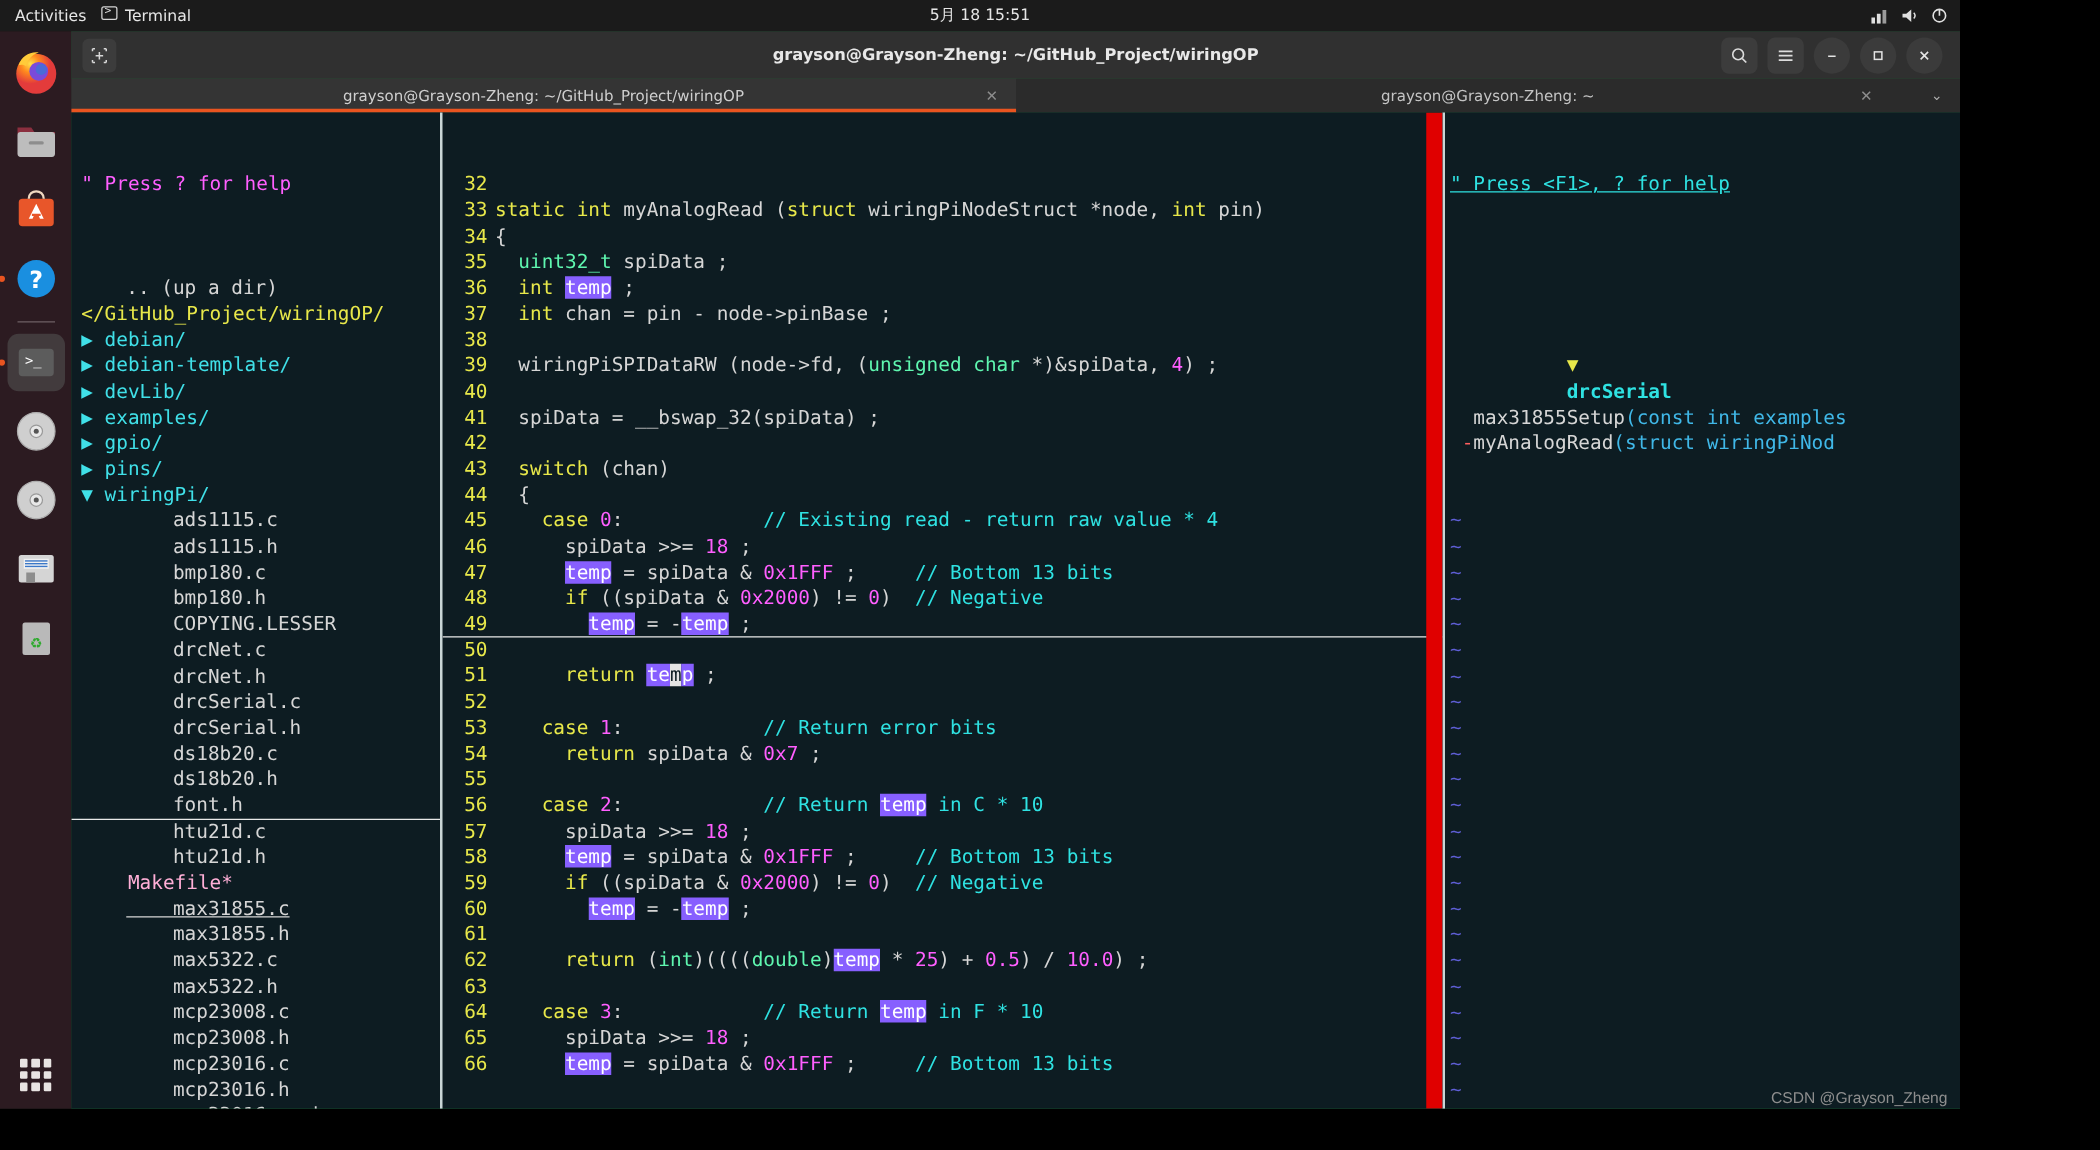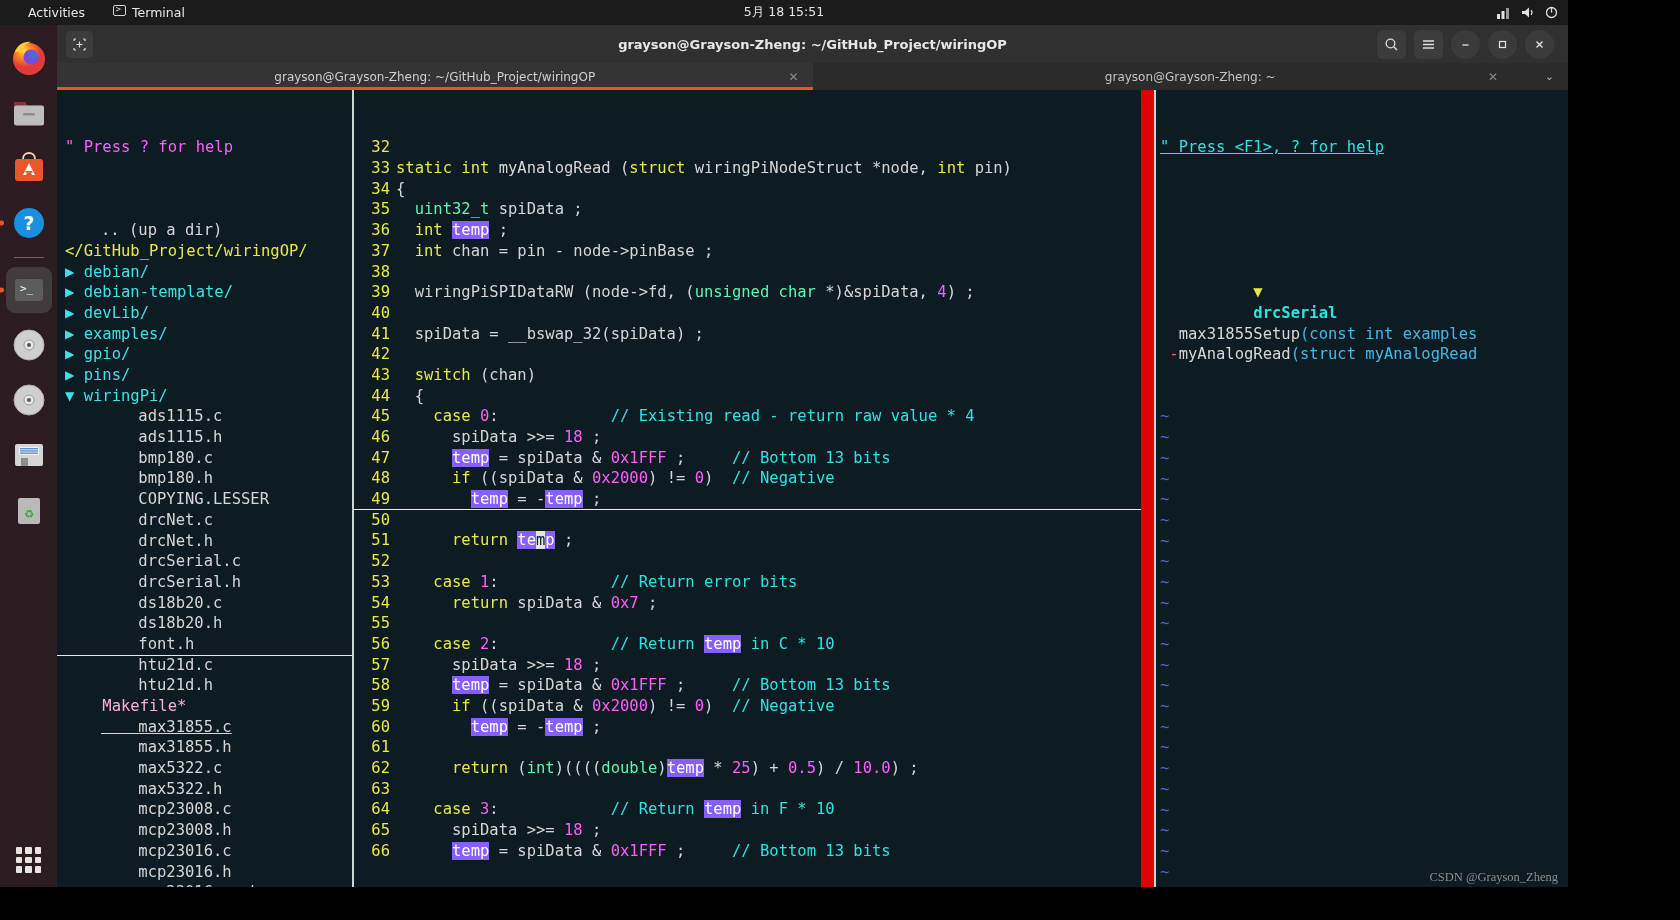--- a/index.html
+++ b/index.html
@@ -19,21 +19,21 @@
   
   #topbar {
     position: absolute; top: 0; left: 0;
     width: 1568px; height: 25px;
     background: #1b1b1b;
     display: flex; align-items: center;
     font-family: "DejaVu Sans", sans-serif;
     font-size: 12.5px; color: #e6e6e6;
     z-index: 40;
   }
-  #topbar .activities { padding: 0 28px; }
+  #topbar .activities { padding: 0 12px; }
   #topbar .appname { display: flex; gap: 6px; }
   #topbar .clock {
     position: absolute; left: 50%; transform: translateX(-50%);
     white-space: nowrap; font-size: 12.5px;
   }
   #topbar .tray {
     position: absolute; right: 10px; display: flex; align-items: center; gap: 9px;
   }
   .term-ico {
     display: inline-block; width: 13px; height: 11px;
@@ -190,21 +190,21 @@
   #tagbar .row { height: 20.7px; padding-left: 4px; }
   .tb-help { color: #2fe2e2; text-decoration: underline; }
   .tb-kind { color: #2fe2e2; font-weight: bold; }
   .tb-arrow { color: #e8e84a; }
   .tb-tilde { color: #5f5fd7; }
   .tb-tag  { color: #d6d6d6; }
   .tb-sig  { color: #40b8e8; }
   .tb-minus{ color: #ff5f5f; }
   #watermark {
     position: absolute; right: 10px; bottom: 2px;
-    font-family: Liberation Serif, serif; font-size: 12.5px;
+    font-family: Liberation Sans, sans-serif; font-size: 12.5px;
     color: #8e8e8e; z-index: 60;
   }
 </style>
 </head>
 <body>
 
 <div id="screen">
 
   <div id="topbar">
     <div class="activities">Activities</div>
@@ -391,21 +391,21 @@
 
       <div class="vsplit"></div>
 
       <div id="tagbar">
         <div class="row tb-help">" Press &lt;F1&gt;, ? for help</div>
         <div class="row">&nbsp;</div>
         <div class="row">
           <span class="tb-arrow">▼</span>
           <span class="tb-kind">drcSerial</span>
         </div>
-        <div id="tagbar-tags"><div class="row"><span class="tb-minus">  </span><span class="tb-tag">max31855Setup</span><span class="tb-sig">(const int examples</span></div><div class="row"><span class="tb-minus"> -</span><span class="tb-tag">myAnalogRead</span><span class="tb-sig">(struct myAnalogRead</span></div></div>
+        <div id="tagbar-tags"><div class="row"><span class="tb-minus">  </span><span class="tb-tag">max31855Setup</span><span class="tb-sig">(const int examples</span></div><div class="row"><span class="tb-minus"> -</span><span class="tb-tag">myAnalogRead</span><span class="tb-sig">(struct wiringPiNod</span></div></div>
         <div id="tagbar-tildes"><div class="row tb-tilde">~</div><div class="row tb-tilde">~</div><div class="row tb-tilde">~</div><div class="row tb-tilde">~</div><div class="row tb-tilde">~</div><div class="row tb-tilde">~</div><div class="row tb-tilde">~</div><div class="row tb-tilde">~</div><div class="row tb-tilde">~</div><div class="row tb-tilde">~</div><div class="row tb-tilde">~</div><div class="row tb-tilde">~</div><div class="row tb-tilde">~</div><div class="row tb-tilde">~</div><div class="row tb-tilde">~</div><div class="row tb-tilde">~</div><div class="row tb-tilde">~</div><div class="row tb-tilde">~</div><div class="row tb-tilde">~</div><div class="row tb-tilde">~</div><div class="row tb-tilde">~</div><div class="row tb-tilde">~</div><div class="row tb-tilde">~</div><div class="row tb-tilde">~</div></div>
       </div>
     </div>
 
   </div>
 
   <div id="watermark">CSDN @Grayson_Zheng</div>
 </div>
 
 </body></html>

